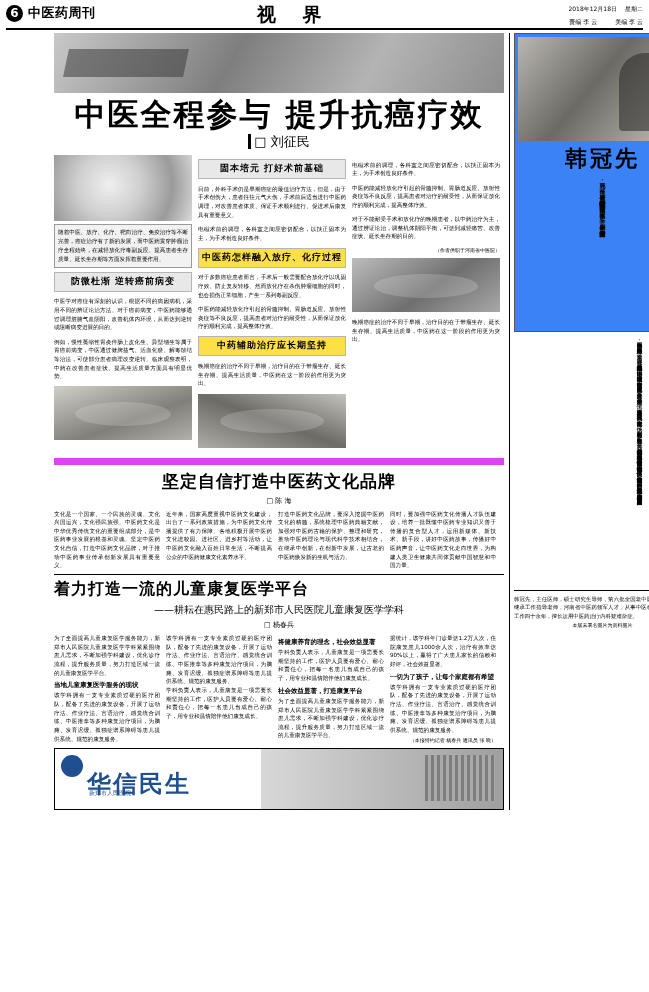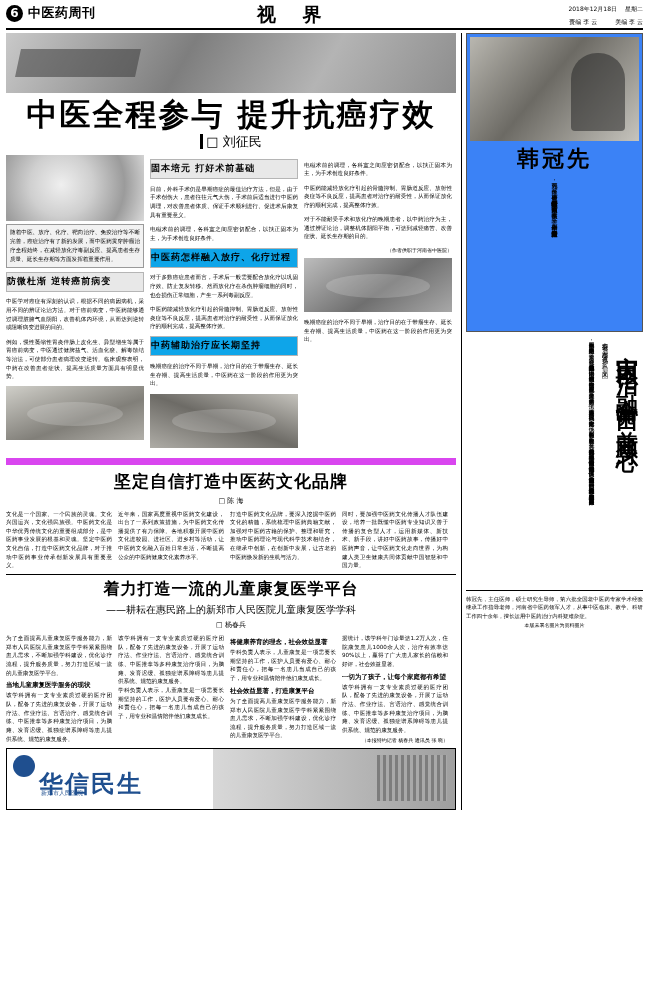--- a/index.html
+++ b/index.html
@@ -10,40 +10,40 @@
   .masthead{display:flex;align-items:flex-start;height:26px;padding:4px 6px 0 6px;box-sizing:border-box;}
   .pagenum{width:17px;height:17px;border-radius:50%;background:#000;color:#fff;font-size:12px;line-height:17px;text-align:center;font-weight:bold;flex:0 0 auto;margin-top:1px;}
   .paper-name{font-size:13px;font-weight:bold;margin-left:5px;letter-spacing:0.5px;}
   .section-title{flex:1;text-align:center;font-size:19px;font-weight:bold;letter-spacing:10px;margin-top:-2px;}
   .mast-right{font-size:6px;text-align:right;line-height:1.5;width:150px;flex:0 0 auto;}
   .mast-right .l1{display:flex;justify-content:flex-end;gap:8px;}
   .mast-right .l2{display:flex;justify-content:flex-end;gap:18px;margin-top:4px;}
   .rule{height:2px;background:#000;margin:2px 6px 0 6px;}
 
   
-  .body-wrap{position:relative;padding:3px 6px 0 6px;box-sizing:border-box;display:flex;gap:5px;}
+  .body-wrap{position:relative;padding:3px 6px 0 6px;box-sizing:border-box;display:flex;gap:5px;margin-left:48px;}
   .left-col{width:450px;flex:0 0 auto;}
   .right-col{width:182px;flex:0 0 auto;border-left:1px solid #000;padding-left:4px;box-sizing:border-box;}
 
   
   .hero{position:relative;}
   .hero-photo{height:60px;background:linear-gradient(120deg,#c9c9c9,#7e7e7e 40%,#b4b4b4 70%,#8d8d8d);position:relative;overflow:hidden;}
   .hero-photo:after{content:"";position:absolute;left:12px;top:16px;width:120px;height:28px;background:rgba(60,60,60,.55);transform:skewX(-12deg);}
   .headline{font-size:31px;font-weight:bold;text-align:center;letter-spacing:2px;margin:4px 0 2px;line-height:1.1;}
   .byline{font-size:13px;text-align:center;margin-bottom:4px;}
   .byline span{border-left:3px solid #000;padding-left:3px;}
 
   
   .art-grid{display:flex;gap:6px;margin-top:3px;}
   .col{font-size:5.6px;line-height:1.55;text-align:justify;}
   .c1{width:138px;}
   .c2{width:148px;}
   .c3{width:148px;}
-  .subhead{background:#e8e8e8;border:1px solid #b5b5b5;font-size:9px;font-weight:bold;padding:2px 0;margin:4px 0 3px;letter-spacing:1px;}
-  .subhead.dark{background:#0ea5e9;}
+  .subhead{background:#e8e8e8;border:1px solid #b5b5b5;text-align:center;font-size:9px;font-weight:bold;padding:2px 0;margin:4px 0 3px;letter-spacing:1px;}
+  .subhead.dark{background:#fde047;}
   .lead-box{border:1px solid #9a9a9a;background:#f2f2f2;padding:3px;font-size:5.6px;line-height:1.6;margin-top:3px;}
   .img-gray{background:linear-gradient(145deg,#bdbdbd,#6f6f6f 55%,#a8a8a8);height:54px;margin:4px 0;position:relative;overflow:hidden;}
   .img-gray.b{background:linear-gradient(160deg,#d0cfc9,#817f79 60%,#b2b0aa);}
   .img-gray.c{background:linear-gradient(200deg,#c4c2bc,#6d6b66 50%,#aeaca6);}
   .img-gray:after{content:"";position:absolute;width:70%;height:45%;left:15%;top:28%;border-radius:50%;background:rgba(255,255,255,.18);}
   .herb{height:66px;background:radial-gradient(circle at 40% 45%,#efefef 0%,#cfcfcf 35%,#9b9b9b 70%,#d9d9d9 100%);margin-bottom:3px;}
   .cap{font-size:5px;text-align:right;margin-top:2px;}
 
   
   .portrait-box{border:1px solid #555;padding:3px;background:#3b82f6;}
@@ -58,21 +58,21 @@
   .vbody{writing-mode:vertical-rl;font-size:5.6px;line-height:1.65;height:248px;text-align:justify;}
 
   
   .feature{margin-top:6px;border-top:7px solid #d946ef;padding-top:5px;}
   .feature-title{font-size:17px;font-weight:bold;text-align:center;letter-spacing:1px;}
   .feature-by{font-size:7px;text-align:center;margin:3px 0 4px;}
   .four-col{display:flex;gap:6px;}
   .four-col .col{width:106px;}
 
   
-  .feature2-title{font-size:16px;font-weight:bold;text-align:center;letter-spacing:1px;}
+  .feature2-title{font-size:16px;font-weight:bold;letter-spacing:1px;}
   .feature2-sub{font-size:10px;text-align:center;margin:3px 0 2px;}
   .sec-label{font-size:6.5px;font-weight:bold;margin:3px 0 1px;}
 
   
   .ad{margin-top:4px;border:1px solid #000;height:60px;position:relative;overflow:hidden;background:linear-gradient(90deg,#fff 0%,#fff 46%,#d8d8d8 46%,#9f9f9f 100%);}
   .ad-logo{position:absolute;left:6px;top:6px;width:22px;height:22px;border-radius:50%;background:#1f4f8f;}
   .ad-main{position:absolute;left:32px;top:19px;font-size:24px;font-weight:bold;color:#1f4f8f;letter-spacing:2px;}
   .ad-sub{position:absolute;left:34px;top:40px;font-size:6px;color:#1f4f8f;}
   .ad-bld{position:absolute;right:8px;top:6px;width:70px;height:46px;background:repeating-linear-gradient(90deg,#7d7d7d 0 3px,#a9a9a9 3px 6px);}
   .hr-black{height:1px;background:#000;margin:4px 0;}

